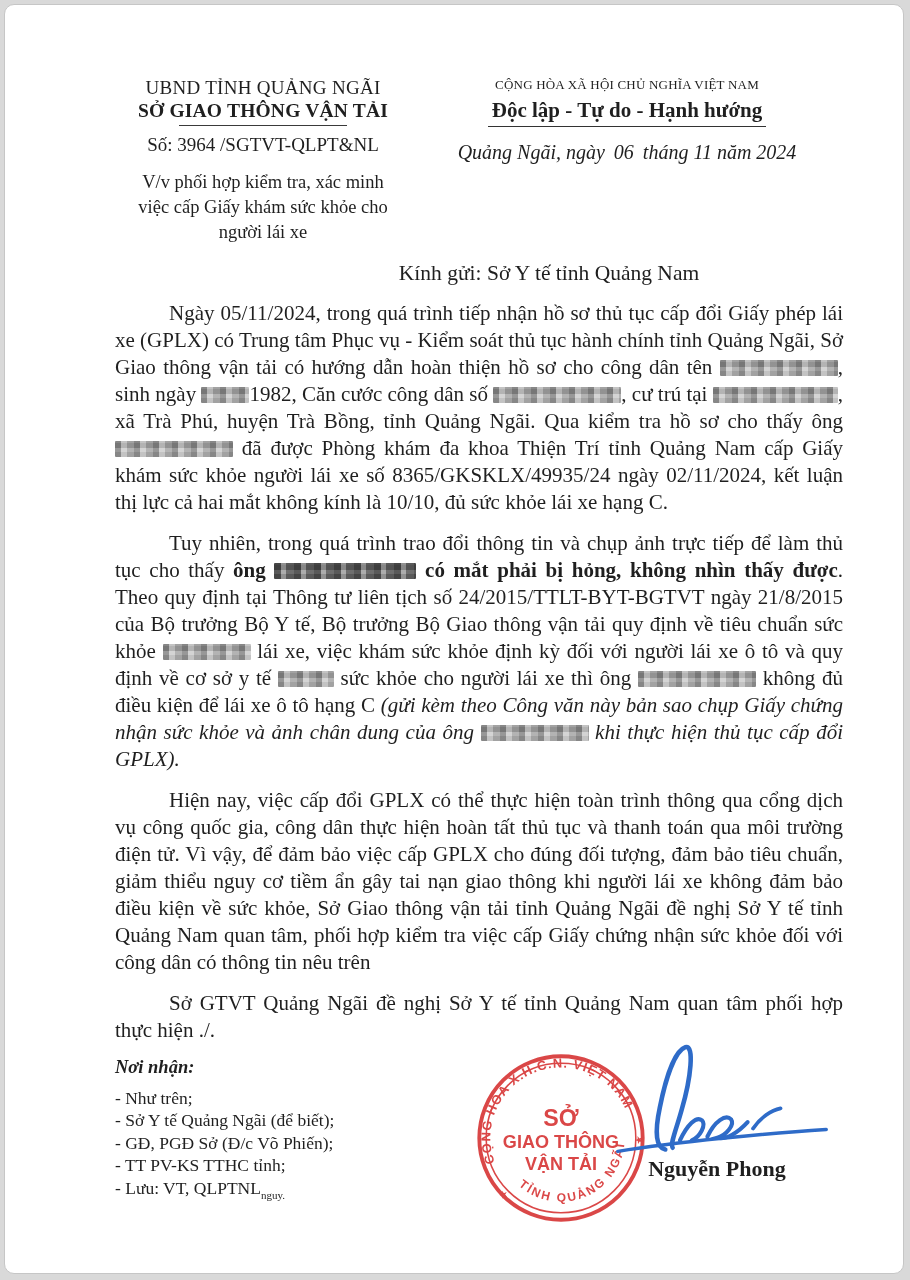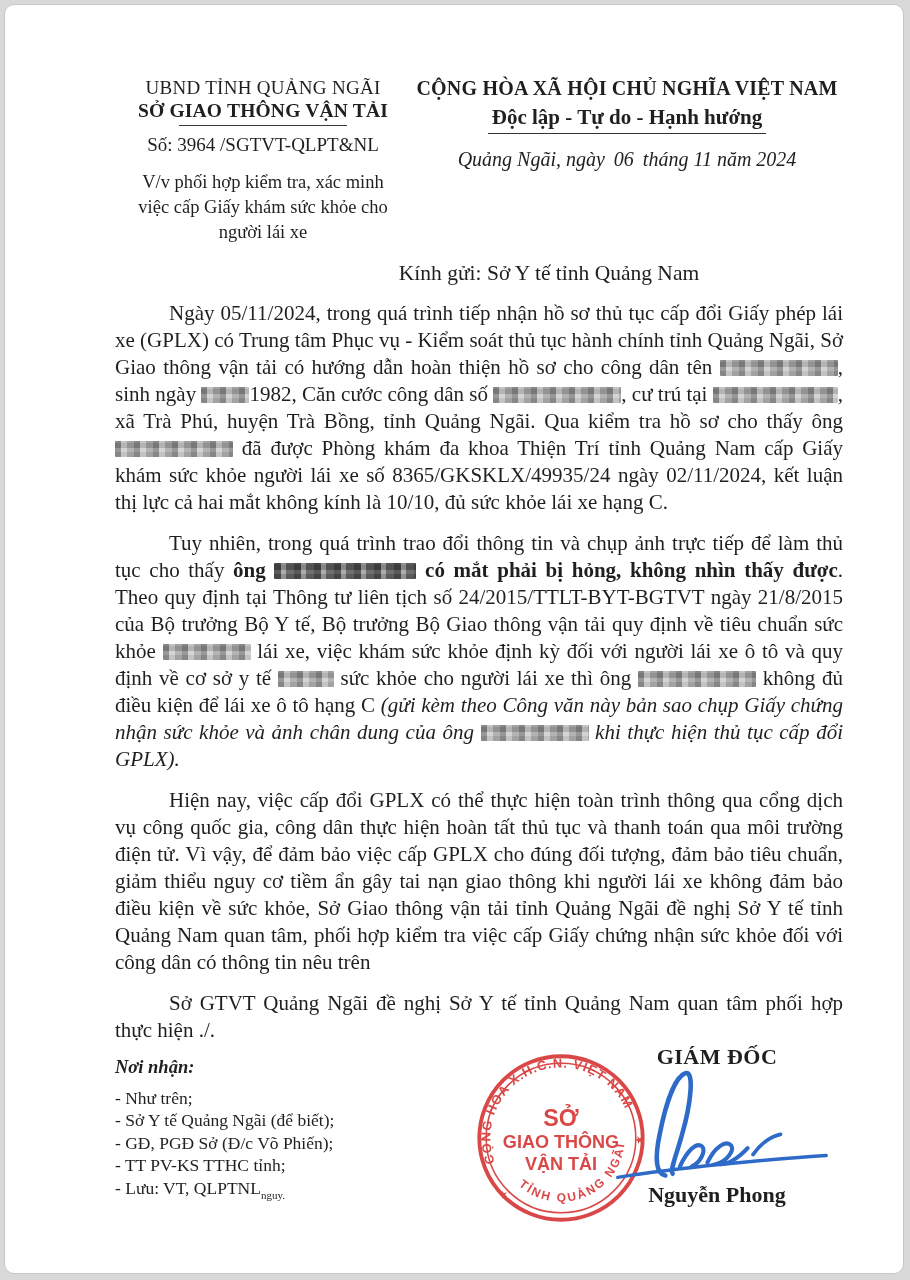--- a/index.html
+++ b/index.html
@@ -10,21 +10,21 @@
 
   
   .hdr{display:flex;}
   .hdr-left{width:296px;text-align:center;}
   .hdr-right{flex:1;text-align:center;}
   .org-parent{font-size:19px;letter-spacing:.3px;}
   .org-name{font-size:19.5px;font-weight:bold;letter-spacing:.2px;margin-top:1px;}
   .u-line{height:1px;background:#3a3a3a;width:168px;margin:3px auto 8px;}
   .doc-num{font-size:19px;margin-top:3px;}
   .subject{font-size:18.5px;line-height:25px;margin:14px auto 0;width:272px;}
-  .nat-line1{font-size:20px;font-weight:bold;letter-spacing:.2px;}
+  .nat-line1{font-size:13px;font-weight:normal;letter-spacing:.2px;}
   .motto{font-size:21px;font-weight:bold;margin-top:5px;}
   .motto span{display:inline-block;border-bottom:1.5px solid #333;padding:0 4px 3px;}
   .dateline{font-size:20px;font-style:italic;margin-top:14px;}
   .dateline .day{margin:0 9px;}
 
   
   .salutation{font-size:21.5px;text-align:center;margin-top:16px;transform:translateX(70px);}
   .para{font-size:21px;line-height:27px;text-align:justify;text-indent:54px;margin:14px 0 0;}
   .para:first-of-type{}
   .b{font-weight:bold;}
@@ -106,21 +106,20 @@
           <text x="178" y="140" font-size="12">★</text>
         </g>
         <g fill="#d83a3a" text-anchor="middle" font-weight="bold">
           <text x="100" y="86" font-size="27">SỞ</text>
           <text x="100" y="112" font-size="21">GIAO THÔNG</text>
           <text x="100" y="137" font-size="21">VẬN TẢI</text>
         </g>
       </svg>
 
       <div class="sign">
-        <div class="director">GIÁM ĐỐC</div>
         <svg class="sig-svg" viewBox="0 0 240 140" aria-hidden="true">
           <g fill="none" stroke="#2e6bc8" stroke-linecap="round">
             <path stroke-width="3.8" d="M 6,124 C 70,114 170,104 234,100"></path>
             <path stroke-width="5" d="M 58,122 C 48,120 46,104 52,76 C 58,46 68,14 80,10 C 90,7 86,44 76,78 C 70,100 63,116 66,120"></path>
             <path stroke-width="4.5" d="M 74,112 C 82,95 92,85 98,90 C 103,95 96,108 87,112"></path>
             <path stroke-width="4.5" d="M 104,108 C 112,91 124,83 130,89 C 134,95 125,106 115,109 C 124,112 138,103 148,92"></path>
             <path stroke-width="4.2" d="M 154,99 C 162,87 174,79 184,77"></path>
           </g>
         </svg>
         <div class="signer">Nguyễn Phong</div>

